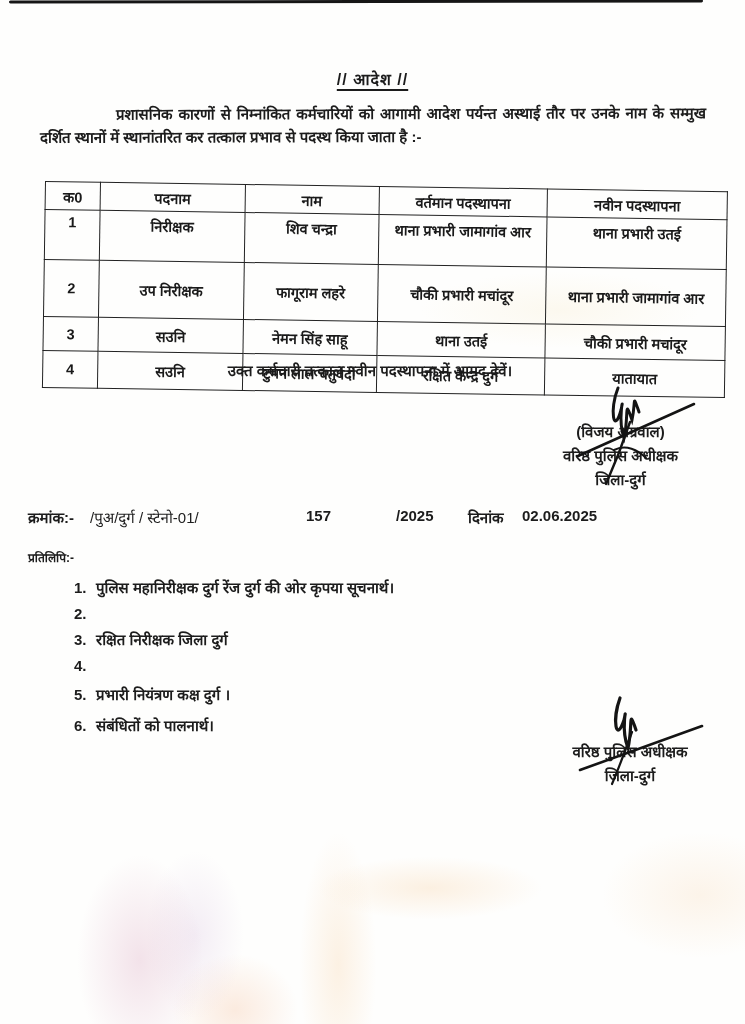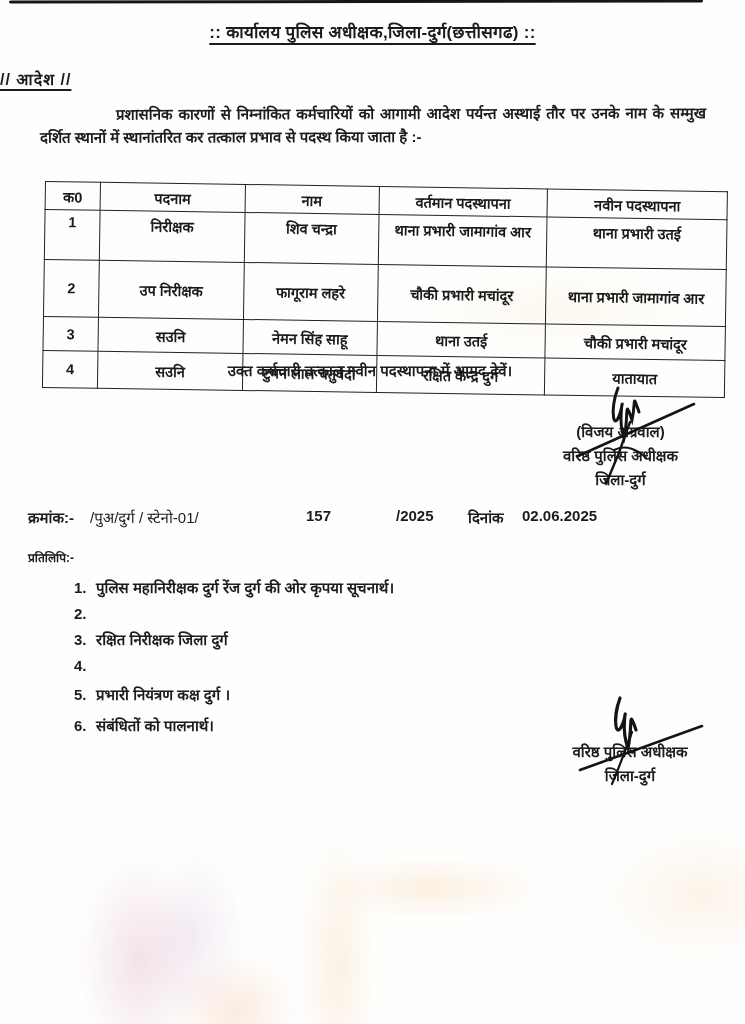--- a/index.html
+++ b/index.html
@@ -27,21 +27,21 @@
     background:#161616;border-radius:2px;transform:rotate(-0.08deg);
   }
   .doc-title{
     position:absolute;top:20px;left:0;width:100%;text-align:center;
     font-size:17px;font-weight:700;letter-spacing:0.3px;
   }
   .doc-title span{
     text-decoration:underline;text-decoration-thickness:1.8px;text-underline-offset:5px;
   }
   .order-heading{
-    position:absolute;top:68px;left:0;width:100%;text-align:left;
+    position:absolute;top:68px;left:0;width:100%;text-align:center;
     font-size:16px;font-weight:700;
   }
   .order-heading span{
     text-decoration:underline;text-decoration-thickness:1.6px;text-underline-offset:4px;
     letter-spacing:1px;
   }
   .intro{
     position:absolute;top:102px;left:40px;width:666px;
     font-size:15px;line-height:23px;font-weight:600;
     text-align:justify;text-indent:76px;transform:rotate(-0.15deg);
@@ -95,23 +95,20 @@
   .copy-item.gap1{margin-top:7px;}
   .copy-item.gap2{margin-top:9px;}
 </style>
 </head>
 <body>
 
 <div class="page">
 
   <div class="scan-edge"></div>
 
-  <div class="doc-title">
-    <span>:: कार्यालय पुलिस अधीक्षक,जिला-दुर्ग(छत्तीसगढ) ::</span>
-  </div>
 
   <div class="order-heading">
     <span>// आदेश //</span>
   </div>
 
   <div class="intro">प्रशासनिक कारणों से निम्नांकित कर्मचारियों को आगामी आदेश पर्यन्त अस्थाई तौर पर उनके नाम के सम्मुख दर्शित स्थानों में स्थानांतरित कर तत्काल प्रभाव से पदस्थ किया जाता है :-</div>
 
   <table class="transfer-table">
     <colgroup>
       <col style="width:55px">

